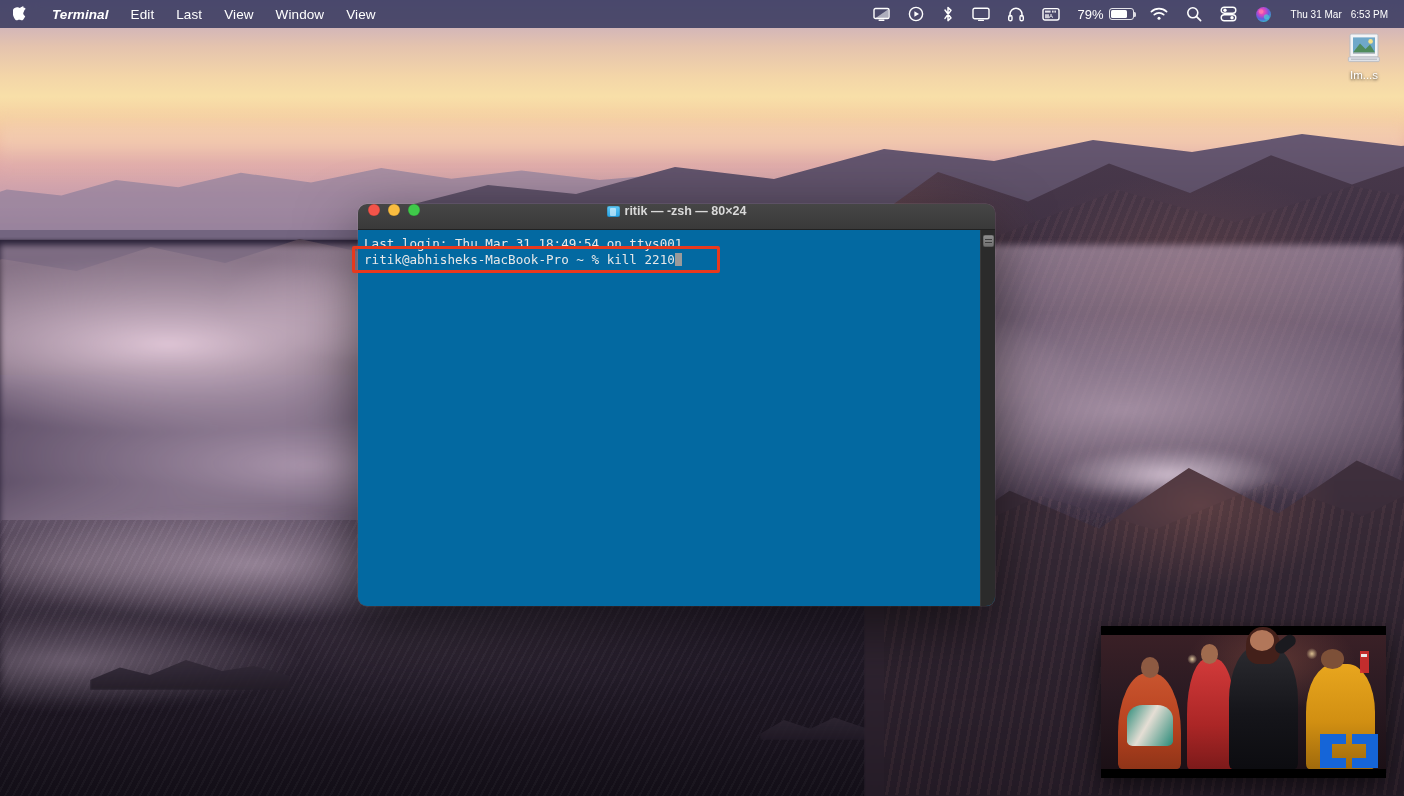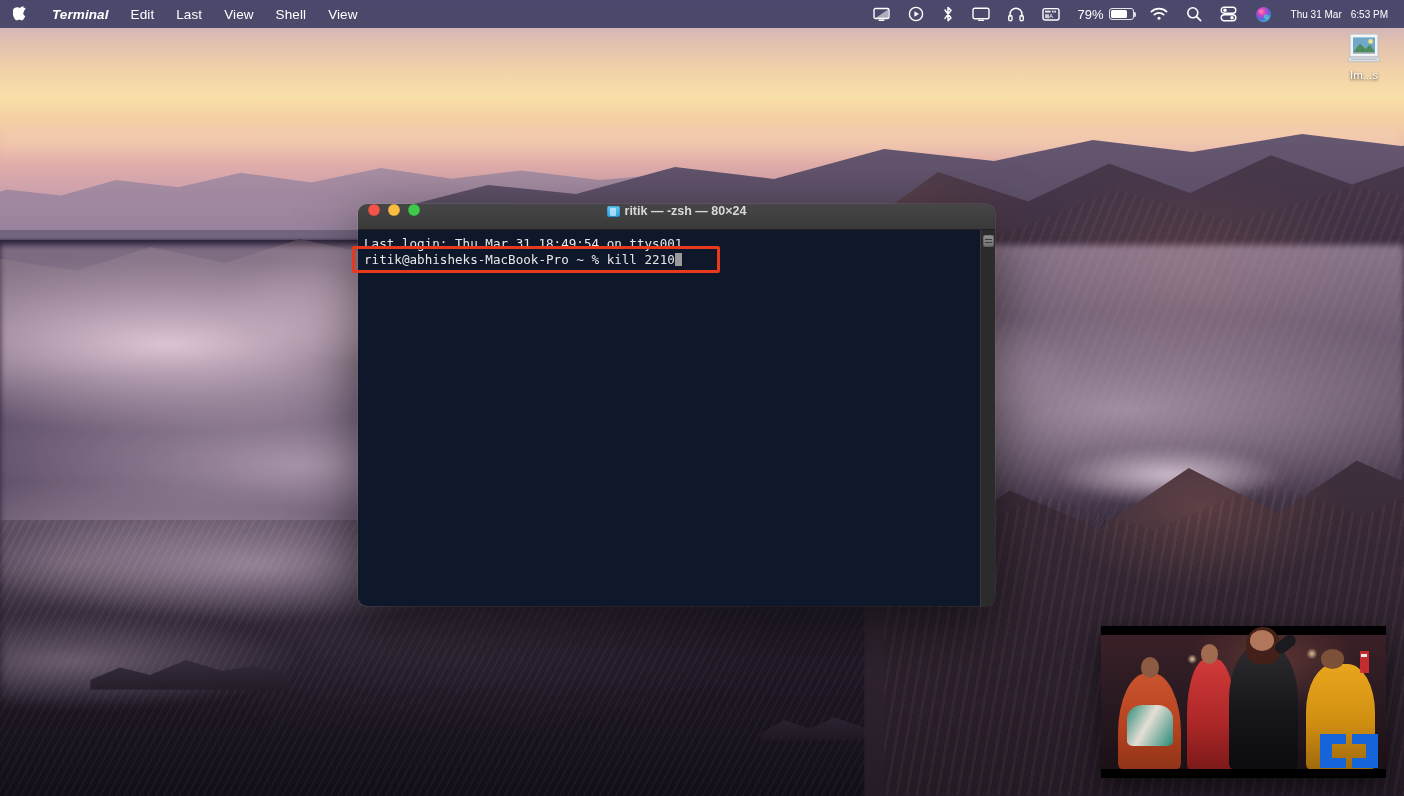--- a/index.html
+++ b/index.html
@@ -342,21 +342,21 @@
     <div class="mb-apple">
       <svg width="14" height="17" viewBox="0 0 14 17" fill="#ffffff">
         <path d="M11.3 9.02c.01-1.6.85-2.95 2.1-3.67-.72-1.03-1.87-1.66-3.1-1.7-1.31-.08-2.7.77-3.2.77-.53 0-1.69-.75-2.8-.73C2.42 3.72.96 4.63.2 6.1-1.2 8.83.02 12.9 1.4 15.1c.67 1.08 1.48 2.3 2.56 2.26 1.02-.04 1.41-.67 2.66-.67 1.24 0 1.58.67 2.66.65 1.1-.02 1.8-1.1 2.47-2.18.52-.82.73-1.25 1.13-2.18-2.18-.84-2.6-3.56-1.58-3.96z" transform="translate(0,-2.2) scale(0.95)"></path>
         <path d="M9.5 2.86c.6-.72 1-1.72.9-2.73-.87.04-1.93.59-2.56 1.32-.56.64-1.05 1.67-.92 2.65.97.08 1.96-.5 2.58-1.24z"></path>
       </svg>
     </div>
     <div class="mb-item bold" data-bind="menubar.app_name">Terminal</div>
     <div class="mb-item" data-bind="menubar.items.0">Edit</div>
     <div class="mb-item" data-bind="menubar.items.1">Last</div>
     <div class="mb-item" data-bind="menubar.items.2">View</div>
-    <div class="mb-item" data-bind="menubar.items.3">Shell</div>
+    <div class="mb-item" data-bind="menubar.items.3">Window</div>
     <div class="mb-item" data-bind="menubar.items.4">View</div>
   </div>
 
   <div class="mb-right">
     <div class="mb-ico">
       <svg width="17" height="15" viewBox="0 0 17 15">
         <rect x="1" y="1.5" width="15" height="10" rx="1.6" fill="none" stroke="#fff" stroke-width="1.4"></rect>
         <path d="M2.6 11 L15 2.6 L15 11 Z" fill="#fff" opacity=".55"></path>
         <rect x="5.5" y="12.6" width="6" height="1.3" rx=".6" fill="#fff"></rect>
       </svg>
@@ -466,21 +466,21 @@
     <div class="tl-lights">
       <span class="tl red"></span>
       <span class="tl yellow"></span>
       <span class="tl green"></span>
     </div>
     <div class="tl-title">
       <span class="tl-folder"></span>
       <span data-bind="terminal.title">ritik — -zsh — 80×24</span>
     </div>
   </div>
-  <div class="term-body" style="background: #0f172a; color: rgb(232, 232, 232);">
+  <div class="term-body" style="background: #0369a1; color: rgb(232, 232, 232);">
     <div class="term-line" data-bind="terminal.lines.0">Last login: Thu Mar 31 18:49:54 on ttys001</div>
     <div class="term-line"><span data-bind="terminal.lines.1">ritik@abhisheks-MacBook-Pro ~ % kill 2210</span><span class="term-cursor"></span></div>
     <div class="term-scroll">
       <div class="term-scroll-thumb"></div>
     </div>
   </div>
 </div>
 
 <div id="annot-box" style="border-color: rgb(232, 57, 29);"></div>
 

